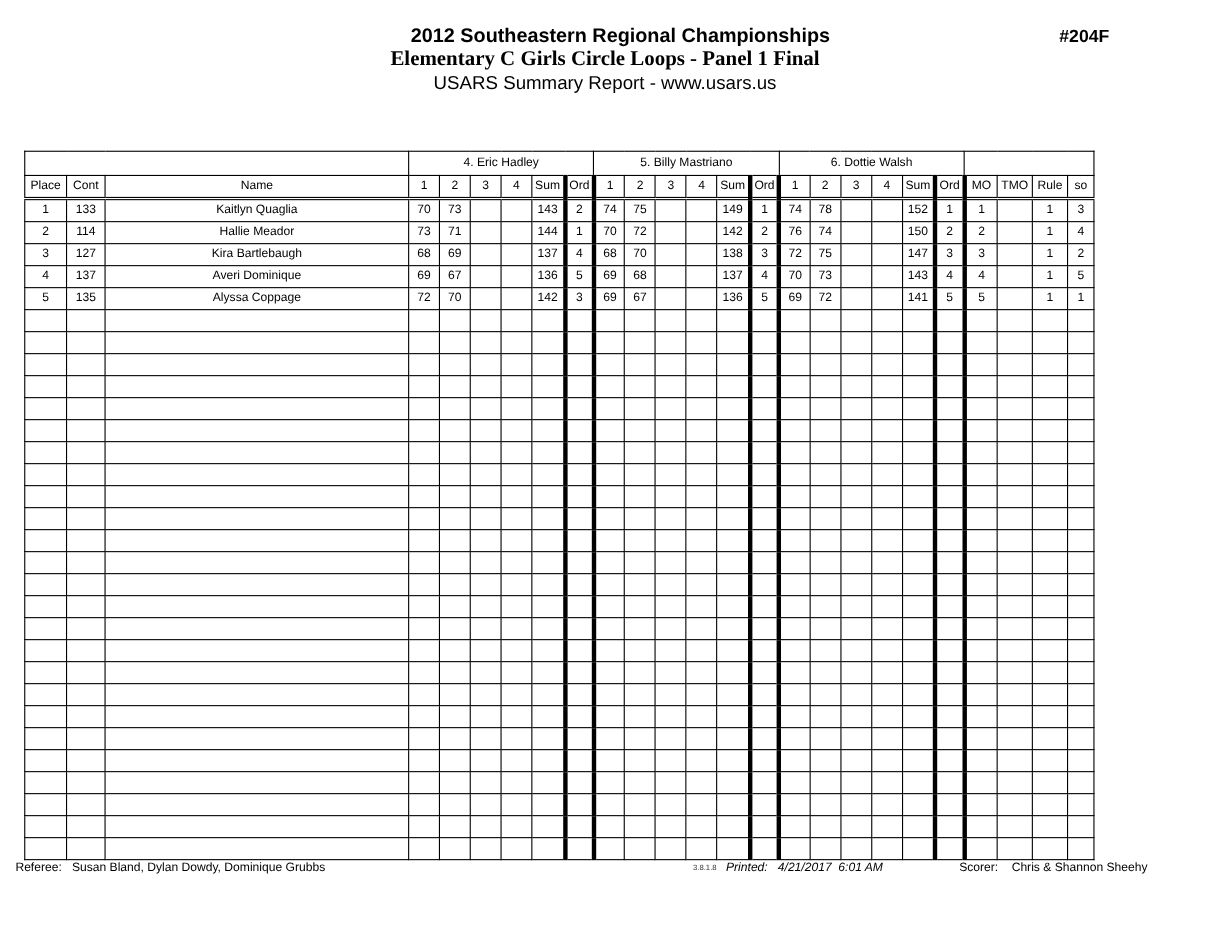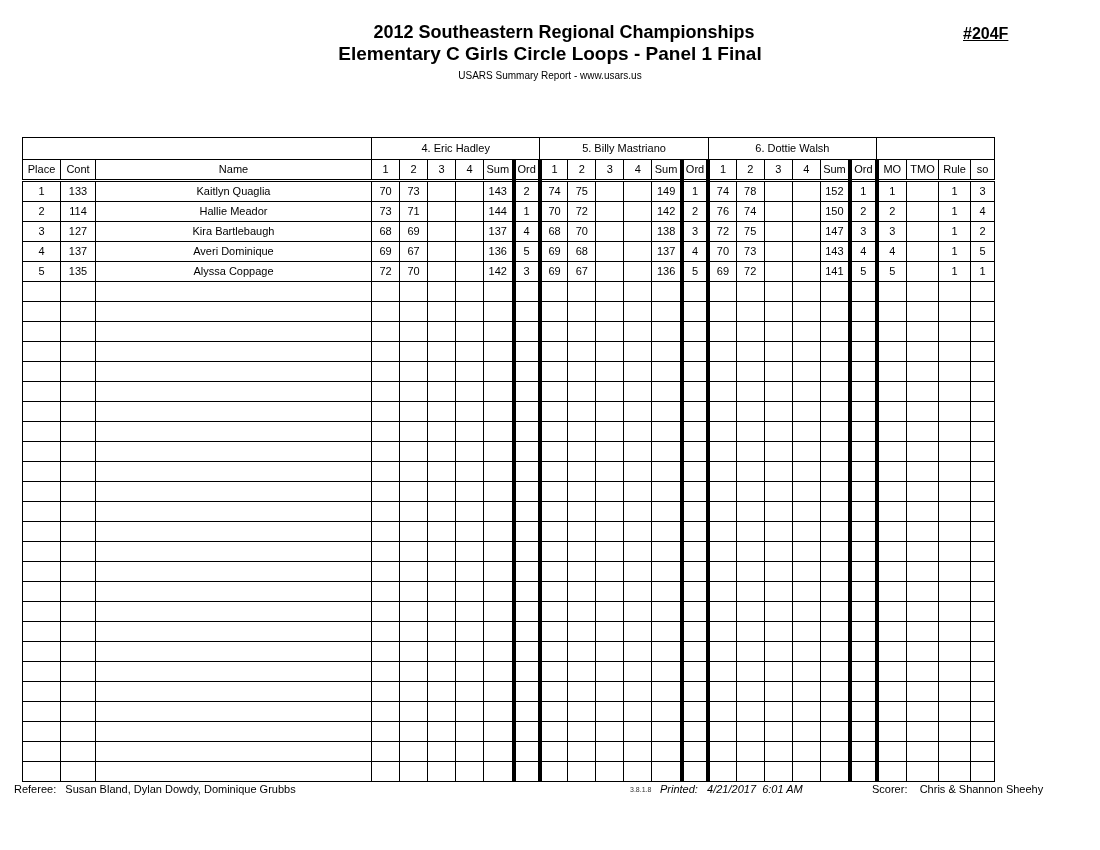--- a/index.html
+++ b/index.html
@@ -6,23 +6,23 @@
   #page {
     position:relative; width:1100px; height:850px; background:#ffffff;
     color:#000; font-family:"Liberation Sans","DejaVu Sans",sans-serif;
     overflow:hidden;
   }
   
   .req-block { position:absolute; left:25px; top:24px; font-size:12px; line-height:16px; white-space:pre; }
   .center-head { position:absolute; left:0; top:22px; width:1100px; text-align:center; }
   .t1 { font-size:18px; font-weight:bold; line-height:20px; white-space:pre;padding-left:28px; }
   .t2 { font-size:14px; line-height:18px; white-space:pre; }
-  .t3 { font-size:19px; font-weight:bold; line-height:24px; white-space:pre; }
-  .t4 { font-size:10px; line-height:20px; white-space:pre; }
-  .prog-num { position:absolute; left:963px; top:25px; font-size:16px; font-weight:bold;text-decoration:underline; }
+  .t3 { font-size:19px; font-weight:bold; line-height:24px; white-space:pre;font-family:Liberation Serif, serif; }
+  .t4 { font-size:17px; line-height:20px; white-space:pre; }
+  .prog-num { position:absolute; left:963px; top:25px; font-size:16px; font-weight:bold; }
   
   table#results { position:absolute; left:22px; top:137px; border-collapse:collapse; table-layout:fixed; }
   #results td, #results th {
     border:1px solid #000; font-size:11px; font-weight:normal;
     height:19px; line-height:19px; padding:0 2px;
     text-align:center; white-space:nowrap; overflow:hidden;
   }
   #results tr { height:20px; }
   #results tr.judge-row { height:22px; }
   .judge-row td { border:none;margin-top:40px; }

